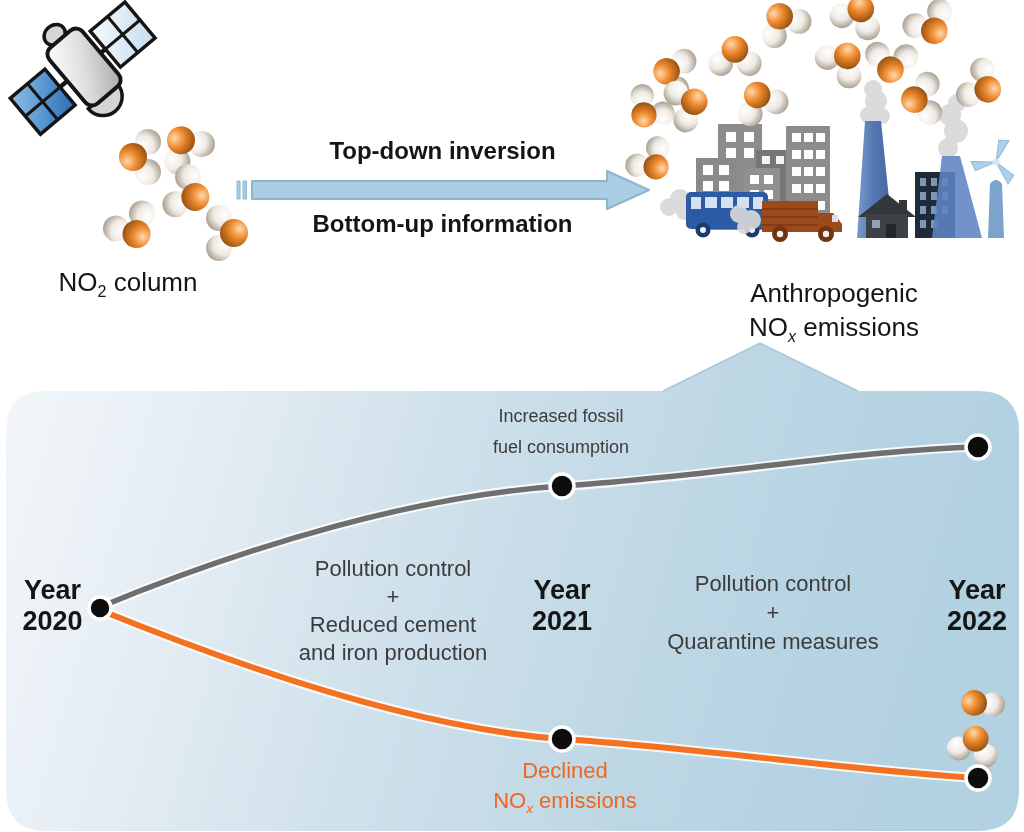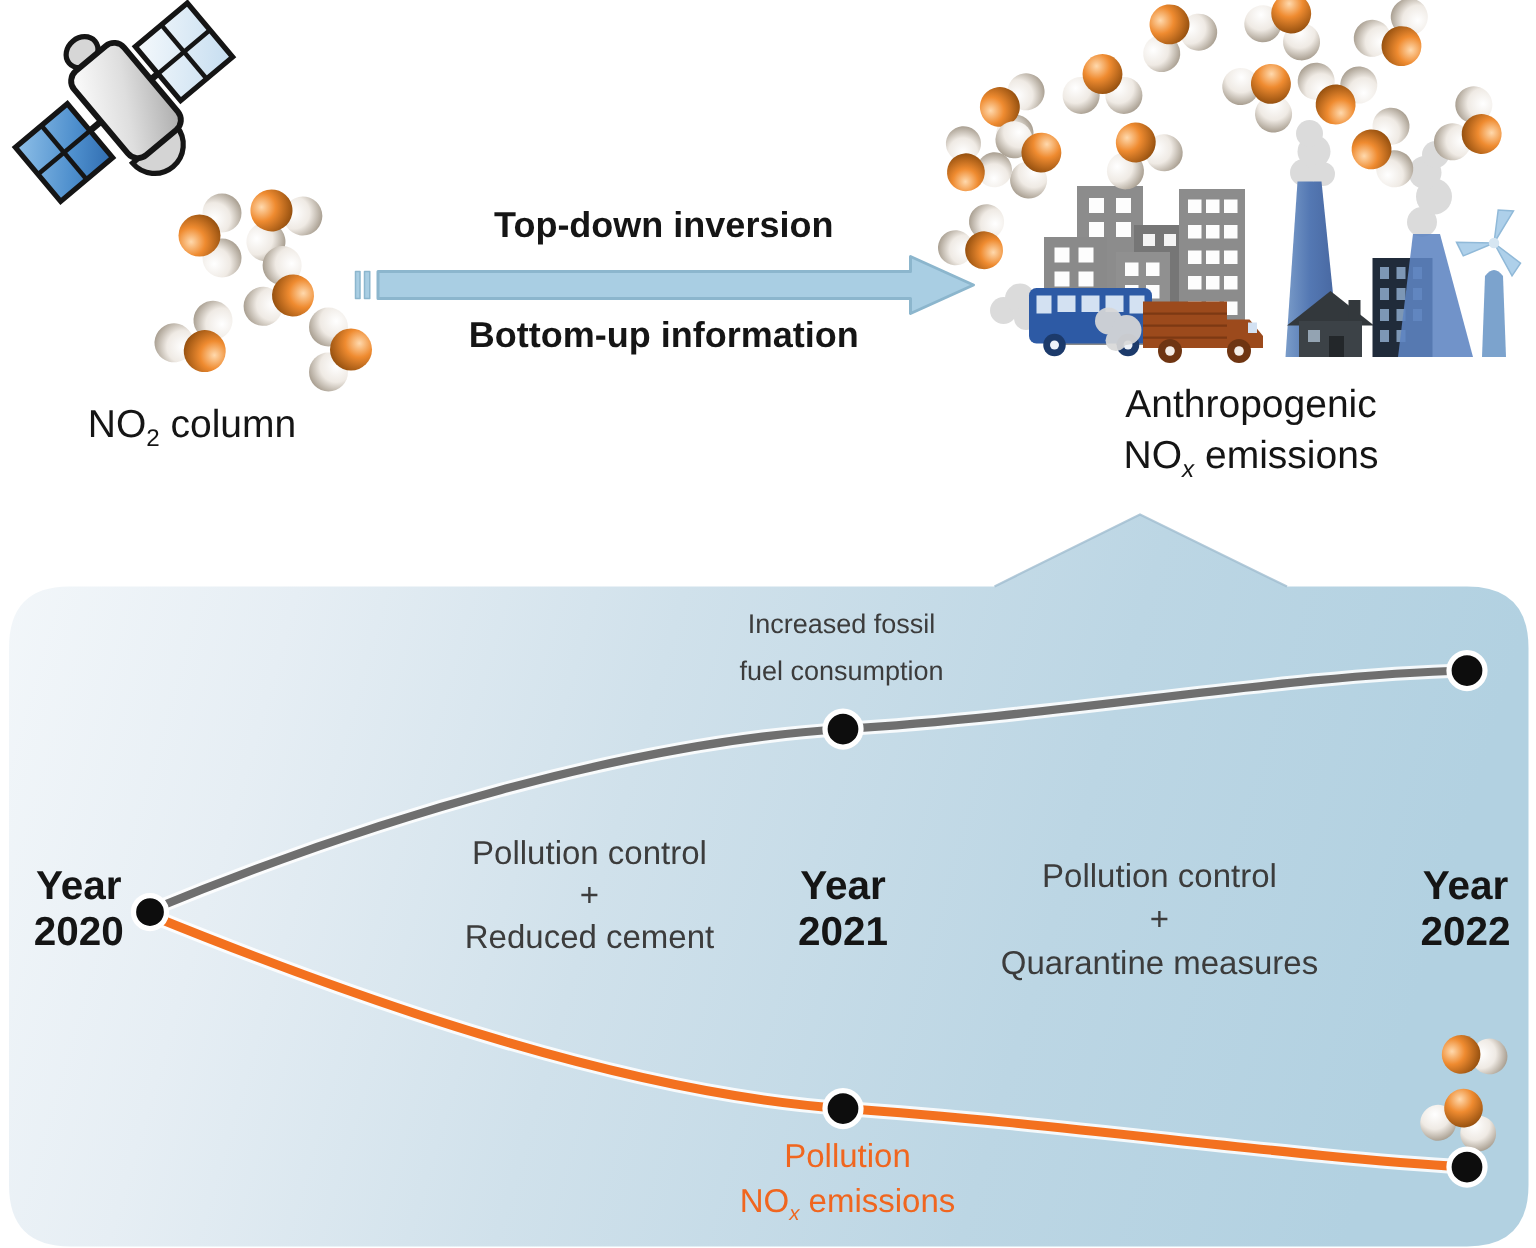--- a/index.html
+++ b/index.html
@@ -9,21 +9,21 @@
   .txt{position:absolute;text-align:center;color:#151515;}
   .cap{font-size:26px;font-weight:normal;line-height:33px;letter-spacing:0;}
   .arrlab{font-size:24px;font-weight:bold;line-height:28px;}
   .ann{font-size:22px;font-weight:normal;color:#3c3c3c;line-height:28px;}
   .year{font-size:27px;font-weight:bold;line-height:31px;}
   sub{font-size:0.62em;line-height:0;}
   .subx{font-style:italic;}
   #cap-no2{left:2px;top:266px;width:252px;}
   #lab-arrow-top{left:280px;top:137px;width:325px;}
   #lab-arrow-bot{left:280px;top:210px;width:325px;}
-  #cap-anthro{left:704px;top:252px;width:260px;line-height:34px;}
+  #cap-anthro{left:704px;top:276px;width:260px;line-height:34px;}
   #ann-fossil{left:410px;top:401px;width:302px;font-size:18px;line-height:31px;}
   #year-2020{left:4px;top:575px;width:97px;}
   #ann-poll1{left:258px;top:555px;width:270px;}
   #year-2021{left:512px;top:575px;width:100px;}
   #ann-poll2{left:638px;top:569px;width:270px;line-height:29px;}
   #year-2022{left:927px;top:575px;width:100px;}
   #ann-declined{left:415px;top:756px;width:300px;color:#f0661f;line-height:30px;}
 </style>
 </head>
 <body>
@@ -388,34 +388,35 @@
   </div>
 
   <div id="year-2020" class="txt year">
     <span>Year</span><br><span>2020</span>
   </div>
 
   <div id="ann-poll1" class="txt ann">
     <span>Pollution control</span><br>
     <span>+</span><br>
     <span>Reduced cement</span><br>
+    <span>and iron production</span>
   </div>
 
   <div id="year-2021" class="txt year">
     <span>Year</span><br><span>2021</span>
   </div>
 
   <div id="ann-poll2" class="txt ann">
     <span>Pollution control</span><br>
     <span>+</span><br>
     <span>Quarantine measures</span>
   </div>
 
   <div id="year-2022" class="txt year">
     <span>Year</span><br><span>2022</span>
   </div>
 
   <div id="ann-declined" class="txt ann">
-    <span>Pollution</span><br>
+    <span>Declined</span><br>
     <span>NO</span><sub class="subx">x</sub><span> emissions</span>
   </div>
 
 </div>
 
 </body></html>

